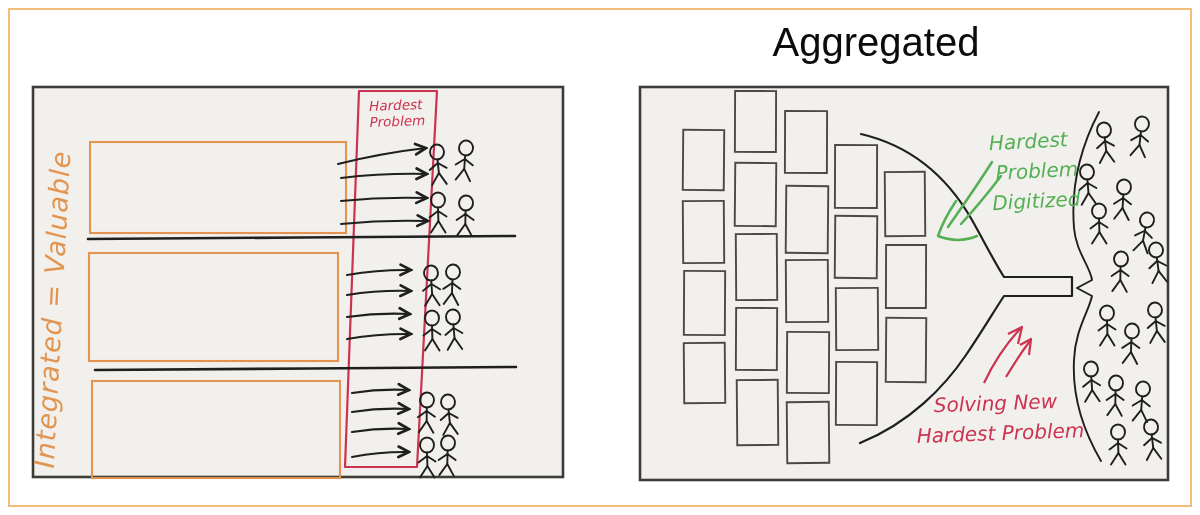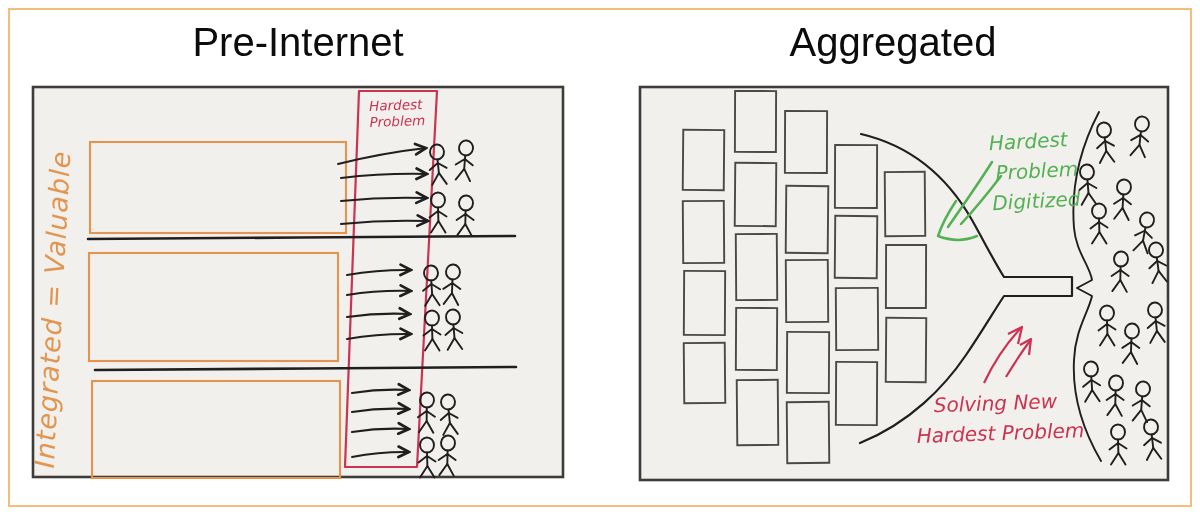--- a/index.html
+++ b/index.html
@@ -3,21 +3,21 @@
 <meta charset="utf-8">
 <style>
   html,body{margin:0;padding:0;background:#ffffff;}
   #stage{position:relative;width:1200px;height:515px;background:#fff;overflow:hidden;
          font-family:"Liberation Sans",sans-serif;}
   #outer-frame{position:absolute;left:8px;top:8px;width:1180px;height:495px;
          border:2.5px solid var(--frame);pointer-events:none;}
   .panel-title{position:absolute;top:18px;height:48px;line-height:48px;text-align:center;
          font-size:40px;color:#0c0c0c;letter-spacing:0px;}
   #left-title{left:33px;width:530px;}
-  #right-title{left:629px;width:528px;}
+  #right-title{left:612px;width:528px;}
   svg{position:absolute;left:0;top:0;}
   .panel{fill:var(--panel-bg);stroke:var(--panel-border);stroke-width:2.6;}
   .ink{stroke:var(--ink);fill:none;stroke-linecap:round;stroke-linejoin:round;}
   .sep{stroke-width:2.6;}
   .funnel{stroke-width:2.2;}
   .brace{stroke-width:1.9;}
   .supplier-box{fill:var(--panel-bg);stroke:var(--box-stroke);stroke-width:1.9;}
   .orange-rect{fill:none;stroke:var(--orange);stroke-width:2.1;}
   .red-shape{fill:none;stroke:var(--red);stroke-width:2.2;stroke-linejoin:round;}
   .green-shape{fill:none;stroke:var(--green);stroke-width:2.5;stroke-linecap:round;stroke-linejoin:round;}
@@ -27,21 +27,20 @@
   .hand.red-text{fill:var(--red);}
   .hand.green-text{fill:var(--green);}
   .hand.orange-text{fill:var(--orange);}
 </style>
 </head>
 <body>
 
 <div id="stage">
   <div id="outer-frame"></div>
 
-  <div class="panel-title" id="left-title">Pre-Internet</div>
   <div class="panel-title" id="right-title">Aggregated</div>
 
   <svg width="1200" height="515" viewBox="0 0 1200 515">
     <defs>
       <marker id="arrowhead" viewBox="0 0 10 10" refX="8.5" refY="5" markerWidth="7.5" markerHeight="7.5" orient="auto-start-reverse">
         <path d="M1.5,1.5 L8.5,5 L1.5,8.5" fill="none" stroke="#1f1f1f" stroke-width="1.8" stroke-linecap="round"></path>
       </marker>
     </defs>
 
     <rect class="panel" x="33" y="87" width="530" height="390"></rect>

